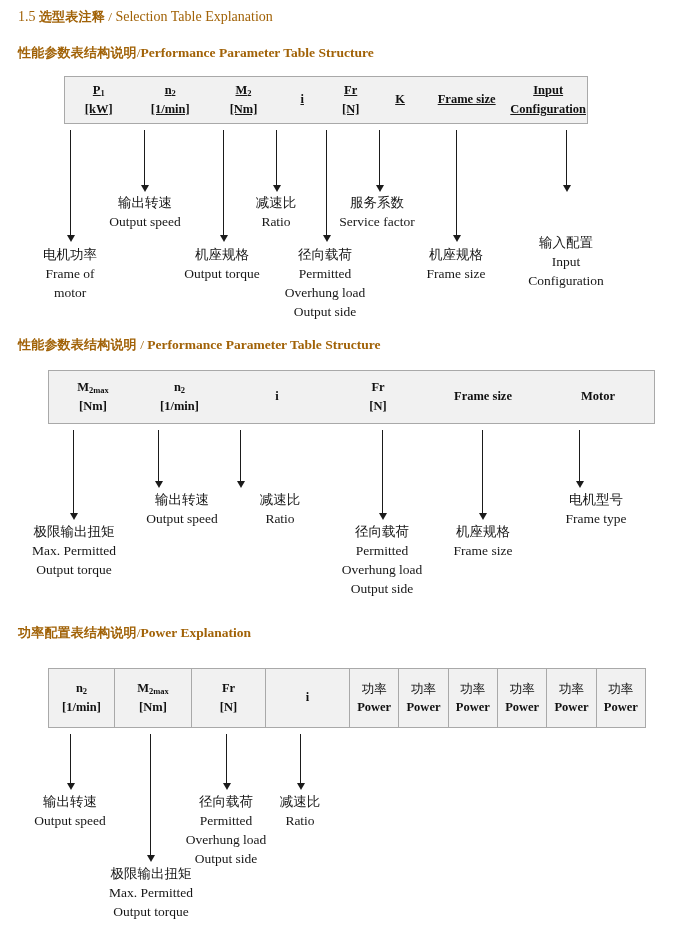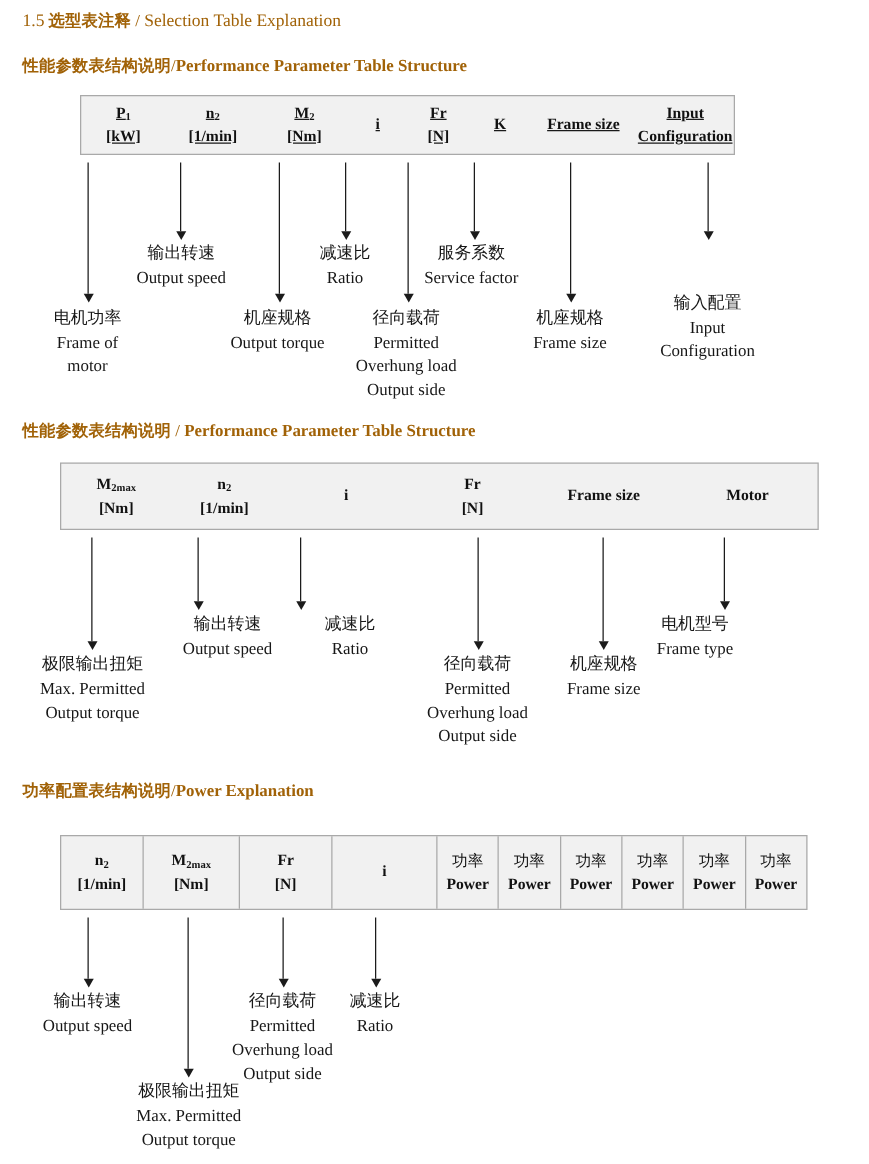--- a/index.html
+++ b/index.html
@@ -308,21 +308,21 @@
 <div class="cap" style="left:382px; top:522px;">
   <span class="cn">径向载荷</span>
   <span class="en">Permitted</span>
   <span class="en">Overhung load</span>
   <span class="en">Output side</span>
 </div>
 <div class="cap" style="left:483px; top:522px;">
   <span class="cn">机座规格</span>
   <span class="en">Frame size</span>
 </div>
-<div class="cap" style="left:556px; top:490px;">
+<div class="cap" style="left:596px; top:490px;">
   <span class="cn">电机型号</span>
   <span class="en">Frame type</span>
 </div>
 
 <div class="sec-title" style="left:18px; top:624px;">
   <span class="cn">功率配置表结构说明</span><span class="sep">/</span><span class="en">Power Explanation</span>
 </div>
 
 <div class="tbl grid" style="left:48px; top:668px; width:598px; height:60px;">
   <div class="cell" style="width:65px;">

